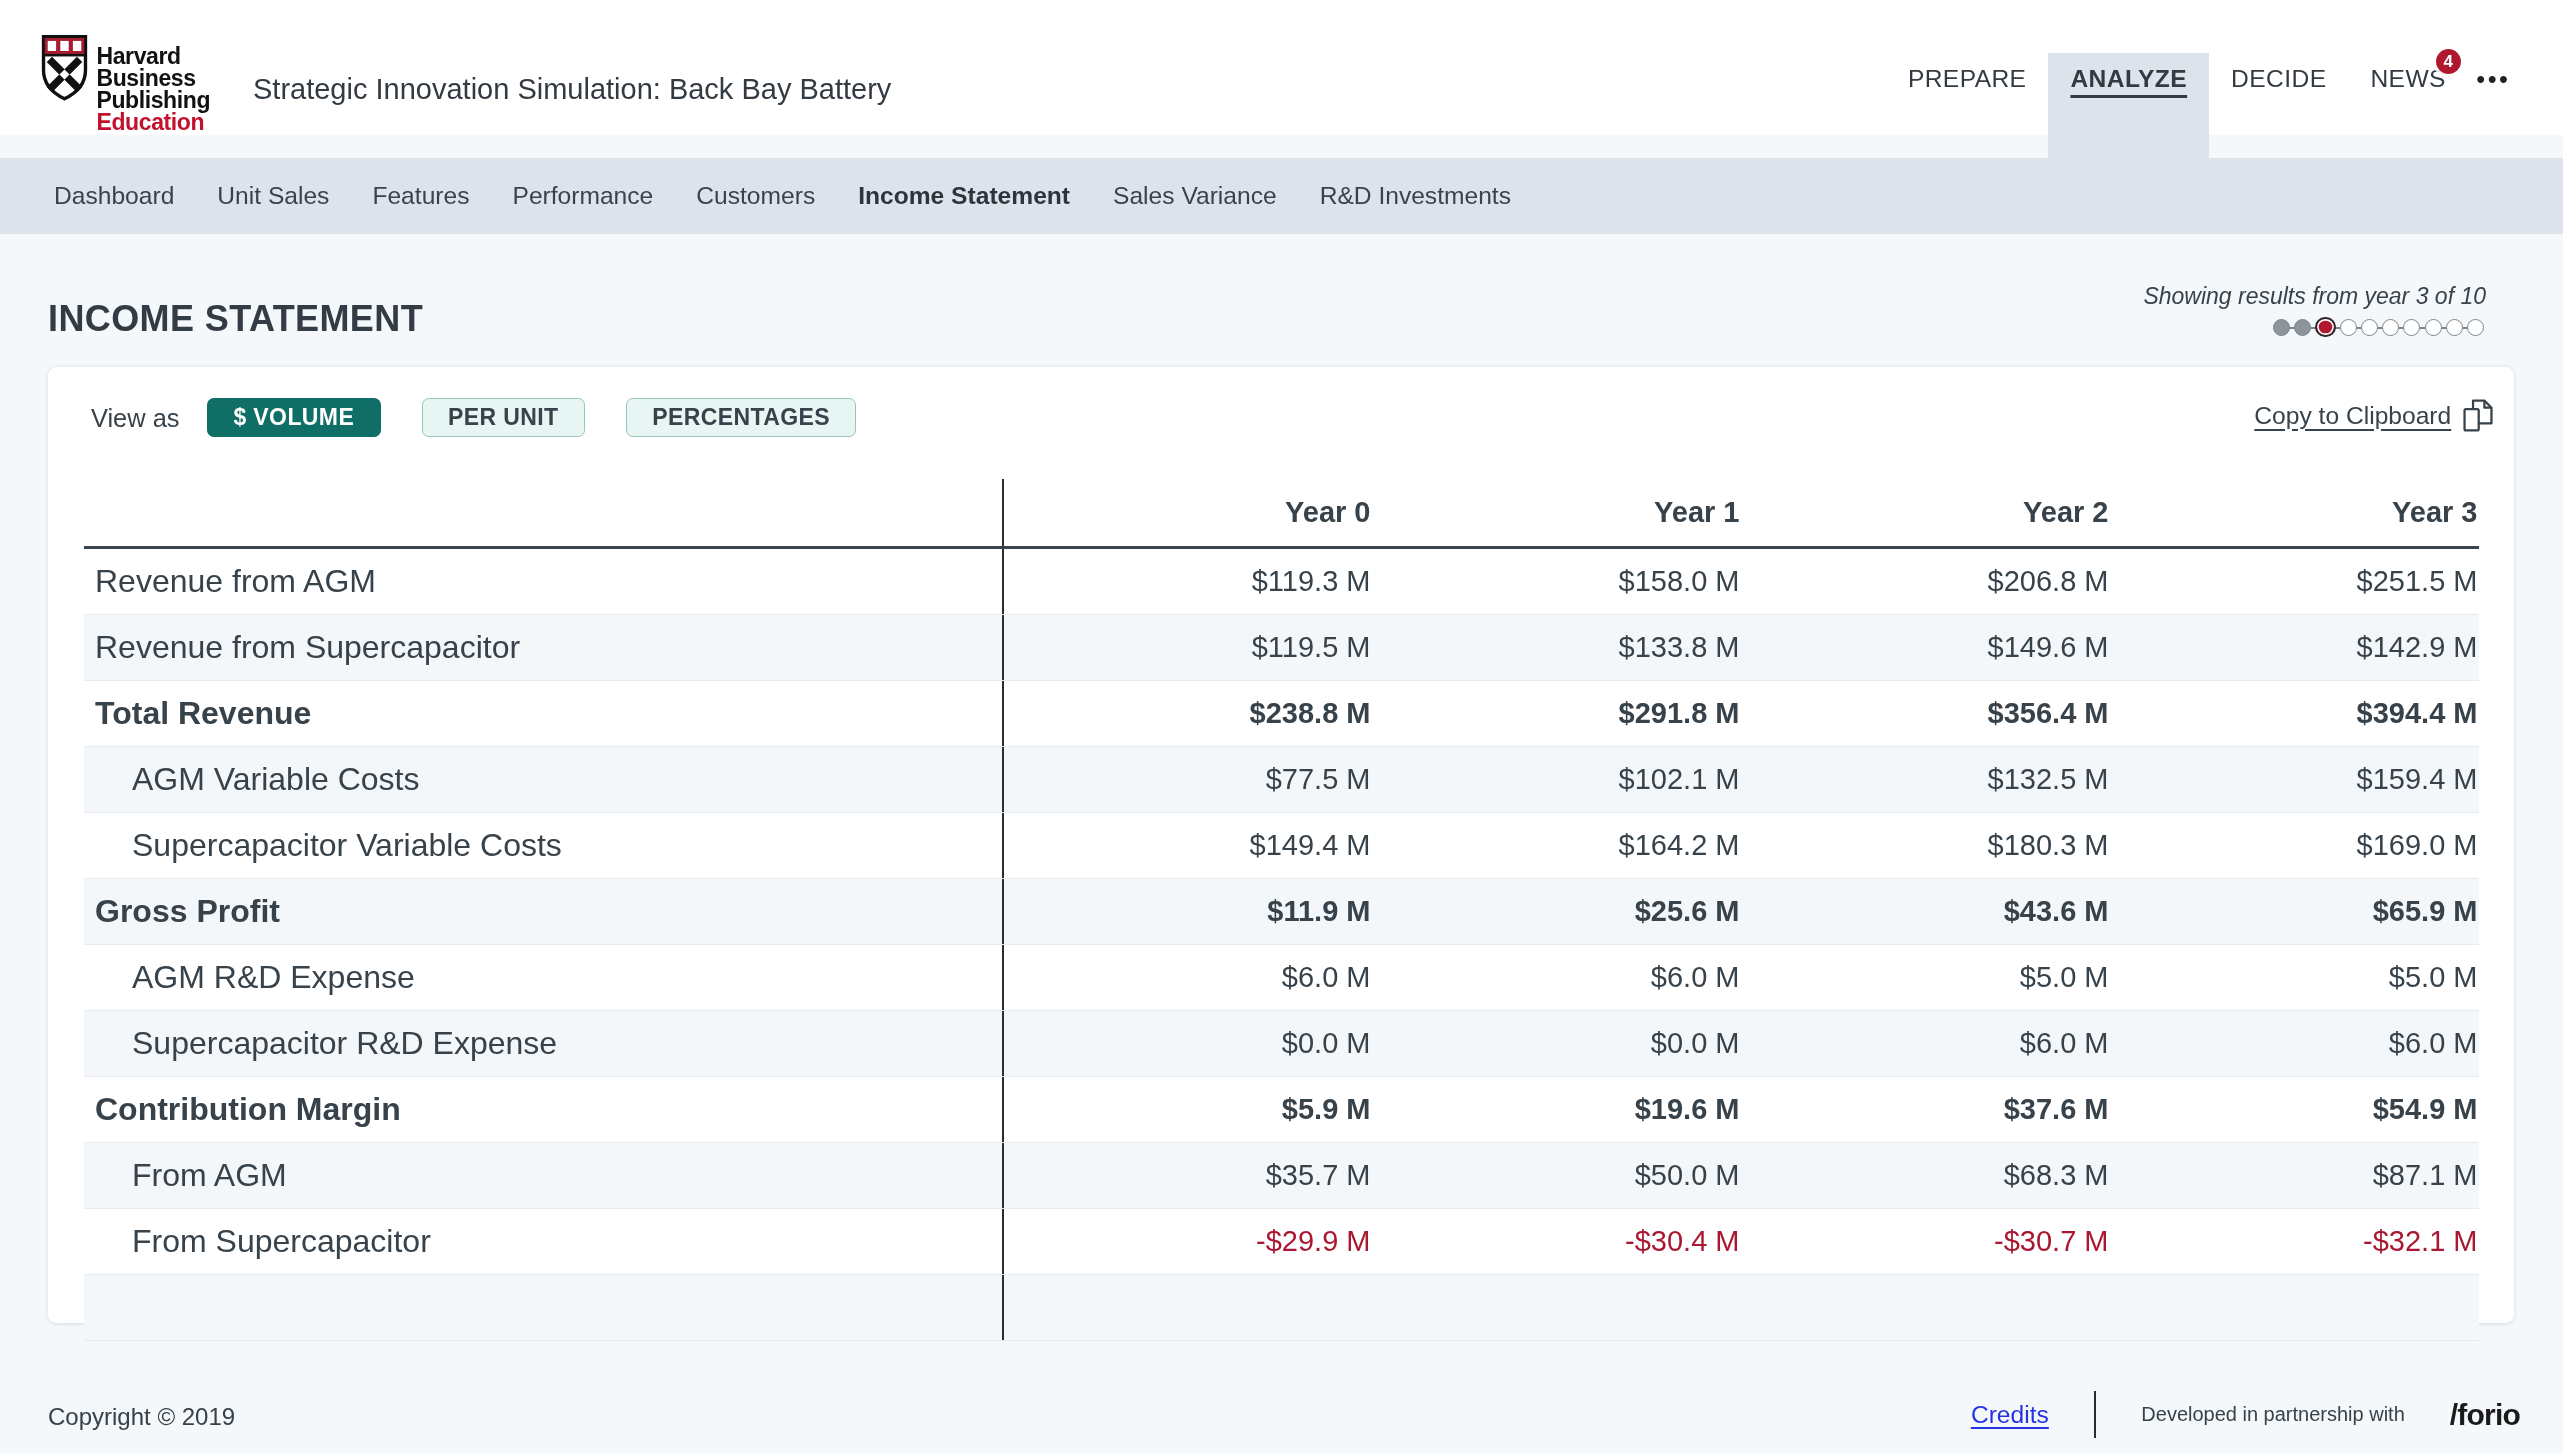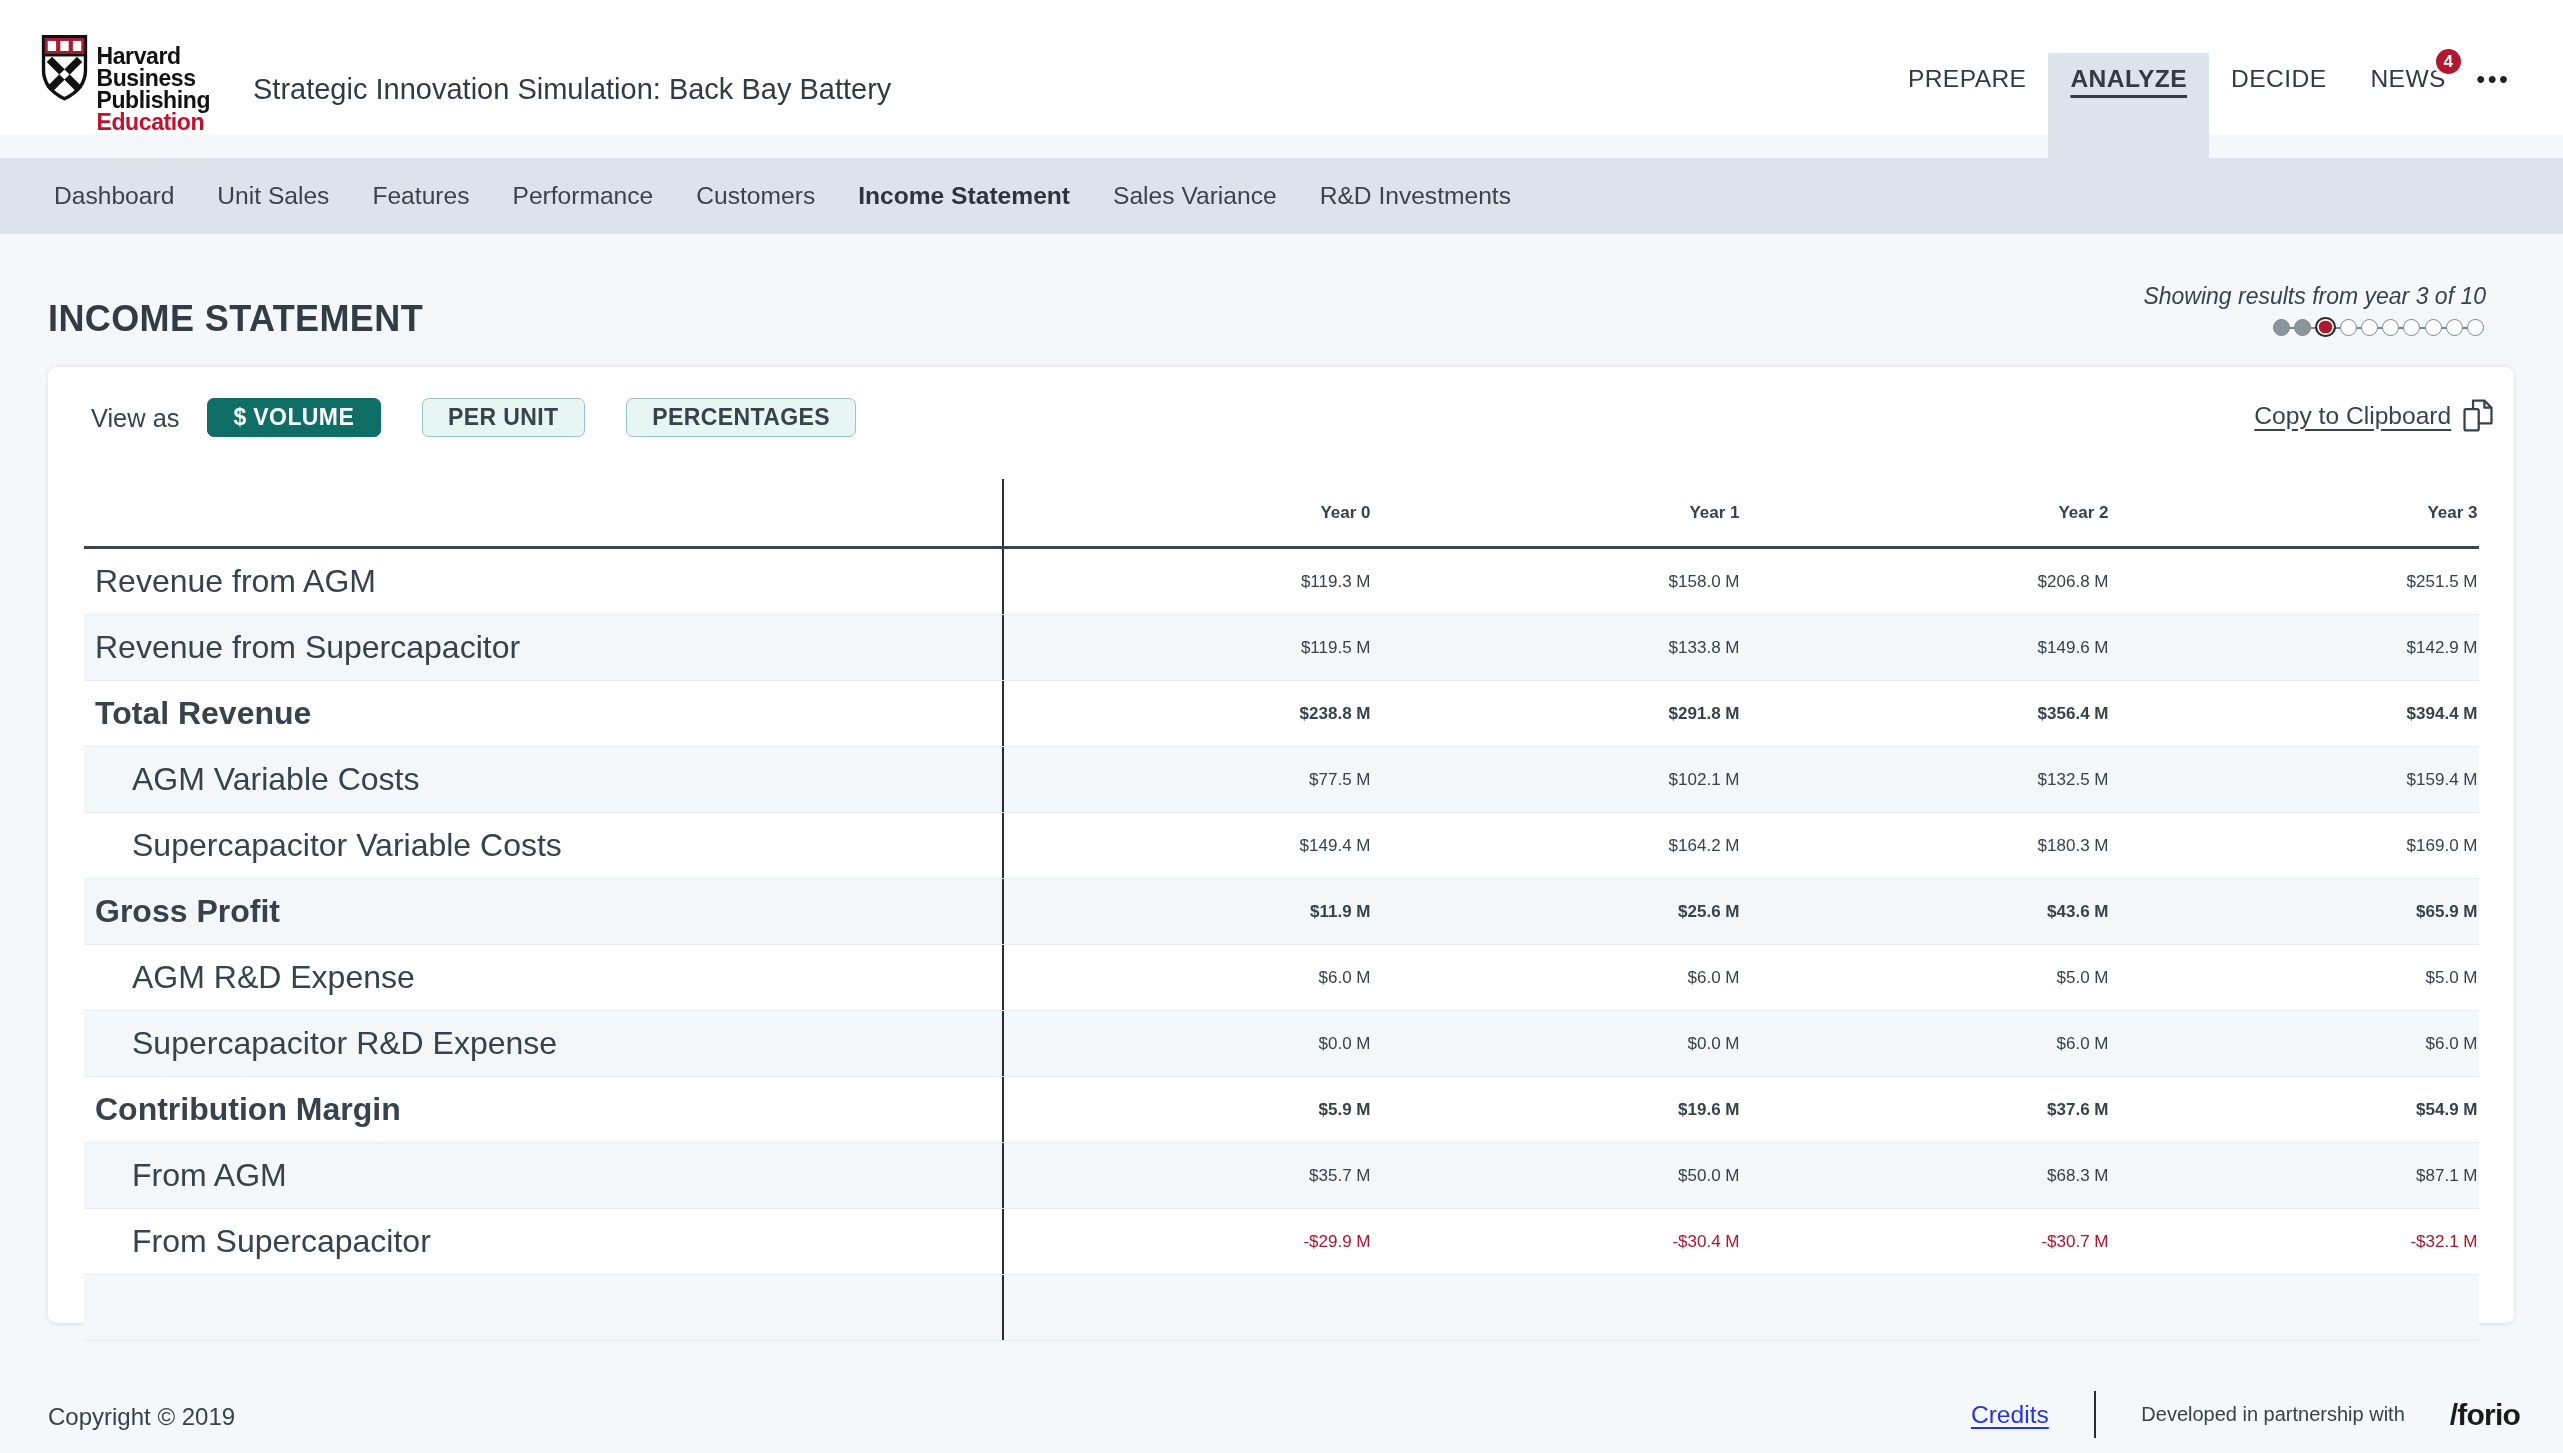--- a/index.html
+++ b/index.html
@@ -59,21 +59,21 @@
   .table { position:absolute; left:36px; top:112px; width:2395px; }
   .t-row { display:grid; grid-template-columns:920px 369px 369px 369px 369px; align-items:center; }
   .t-header { height:70px; border-bottom:3.4px solid #3b434b; }
   .t-header .cell-year { font-weight:bold; }
   .t-body .t-row { height:66px; border-bottom:0.8px solid #e8ebef; }
   .t-row.light { background:#f4f7fa; }
   .cell-label { align-self:stretch; display:flex; align-items:center; padding-left:11px;
     border-right:2.5px solid #2c2c2c; font-size:32px; }
   .t-row.indent .cell-label { padding-left:48px; }
   .t-row.bold .cell-label, .t-row.bold .cell-val { font-weight:bold; }
-  .cell-val, .cell-year { text-align:right; font-size:17px; padding-right:2.5px; }
+  .cell-val, .cell-year { text-align:right; font-size:29px; padding-right:2.5px; }
   .t-row.negative .cell-val { color:#a91730; }
   .t-strip { height:22px; border-bottom:none; }
   .t-strip .cell-label { border-right:2.5px solid #2c2c2c; }
 
   
   .copyright { position:absolute; left:48px; top:1403px; font-size:24px; color:#37424a; }
   .footer-right { position:absolute; right:43px; top:1388px; height:53px; display:flex; align-items:center; gap:45px; }
   .credits-link { font-size:24.6px; color:#2533e2; text-decoration:underline; text-underline-offset:4.2px; cursor:pointer; }
   .footer-divider { width:2.5px; height:47px; background:#2b2b2b; }
   .partnership { font-size:20px; color:#37424a; }

